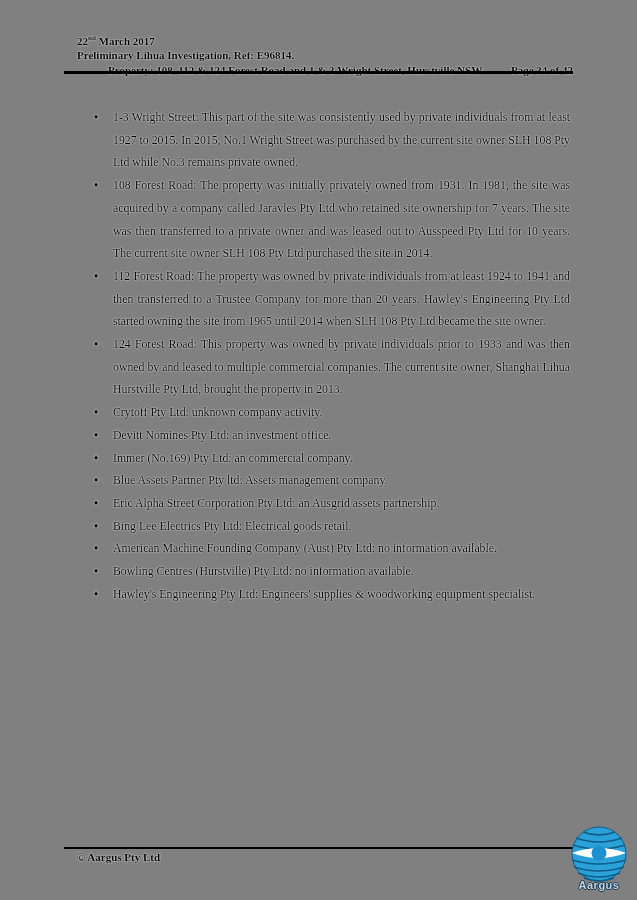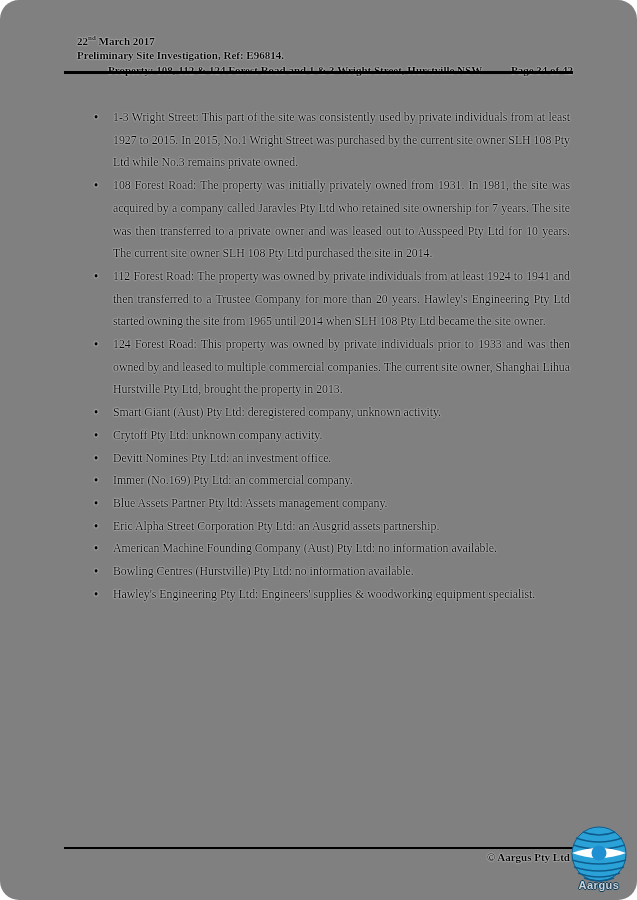--- a/index.html
+++ b/index.html
@@ -3,21 +3,20 @@
 <meta charset="utf-8">
 <style>
   html,body{margin:0;padding:0;}
   .stage{
     position:relative;
     width:637px;height:900px;
     background:#808080;
     overflow:hidden;
     font-family:"Liberation Serif", serif;
     color:#000;
-    border-radius:19px;
   }
   .halo{ text-shadow:0 0 2px rgba(255,255,255,.85), 0 0 1px rgba(255,255,255,.9); }
 
   
   .header{
     position:absolute;left:77px;top:31px;width:496px;
     font-size:11px;font-weight:bold;line-height:14.5px;
   }
   .header sup{font-size:7px;}
   .header-row3{display:flex;justify-content:space-between;margin-left:31px;}
@@ -43,65 +42,65 @@
   .para{margin:48px 0 0 0;text-align:justify;}
   .companies{margin-top:23px;}
 
   
   .rule-bottom{
     position:absolute;left:64px;top:847px;width:509px;height:0;
     border-top:2px solid #000;
   }
   .copyright{
     position:absolute;left:77px;top:851px;width:493px;
-    text-align:right;font-size:11px;font-weight:bold;
+    text-align:left;font-size:11px;font-weight:bold;
   }
 
   
   .logo{position:absolute;left:566px;top:826px;width:66px;text-align:center;}
   .logo svg{display:block;margin:0 auto;}
   .logo-label{
     font-family:"Liberation Sans", sans-serif;
     font-size:11px;font-weight:bold;letter-spacing:.5px;
     color:#cdd3d8;margin-top:-5px;
     text-shadow:-1px 0 0 #0d3a57, 1px 0 0 #0d3a57, 0 -1px 0 #0d3a57, 0 1px 0 #0d3a57;
   }
 </style>
 </head>
 <body>
 
 <div class="stage">
 
   <div class="header halo">
     <div><span>22</span><sup>nd</sup><span> March 2017</span></div>
-    <div>Preliminary Site Investigation, Ref: E96814.</div>
+    <div>Preliminary Lihua Investigation, Ref: E96814.</div>
     <div class="header-row3">
       <span>Property: 108, 112 &amp; 124 Forest Road and 1 &amp; 3 Wright Street, Hurstville NSW</span>
       <span>Page 34 of 42</span>
     </div>
   </div>
   <div class="rule-top"></div>
 
   <div class="content halo">
 
     <ul class="bullets">
       <li>1-3 Wright Street: This part of the site was consistently used by private individuals from at least 1927 to 2015. In 2015, No.1 Wright Street was purchased by the current site owner SLH 108 Pty Ltd while No.3 remains private owned.</li>
       <li>108 Forest Road: The property was initially privately owned from 1931. In 1981, the site was acquired by a company called Jaravles Pty Ltd who retained site ownership for 7 years. The site was then transferred to a private owner and was leased out to Ausspeed Pty Ltd for 10 years. The current site owner SLH 108 Pty Ltd purchased the site in 2014.</li>
       <li>112 Forest Road: The property was owned by private individuals from at least 1924 to 1941 and then transferred to a Trustee Company for more than 20 years. Hawley's Engineering Pty Ltd started owning the site from 1965 until 2014 when SLH 108 Pty Ltd became the site owner.</li>
       <li>124 Forest Road: This property was owned by private individuals prior to 1933 and was then owned by and leased to multiple commercial companies. The current site owner, Shanghai Lihua Hurstville Pty Ltd, brought the property in 2013.</li>
     </ul>
 
 
     <ul class="bullets companies">
-      <li>Smart Giant (Aust) Pty Ltd: deregistered company, unknown activity.</li>
       <li>Crytoff Pty Ltd: unknown company activity.</li>
       <li>Devitt Nomines Pty Ltd: an investment office.</li>
       <li>Immer (No.169) Pty Ltd: an commercial company.</li>
       <li>Blue Assets Partner Pty ltd: Assets management company.</li>
       <li>Eric Alpha Street Corporation Pty Ltd: an Ausgrid assets partnership.</li>
+      <li>Bing Lee Electrics Pty Ltd: Electrical goods retail.</li>
       <li>American Machine Founding Company (Aust) Pty Ltd: no information available.</li>
       <li>Bowling Centres (Hurstville) Pty Ltd: no information available.</li>
       <li>Hawley's Engineering Pty Ltd: Engineers' supplies &amp; woodworking equipment specialist.</li>
     </ul>
 
   </div>
 
   <div class="rule-bottom"></div>
   <div class="copyright halo">© Aargus Pty Ltd</div>
 

